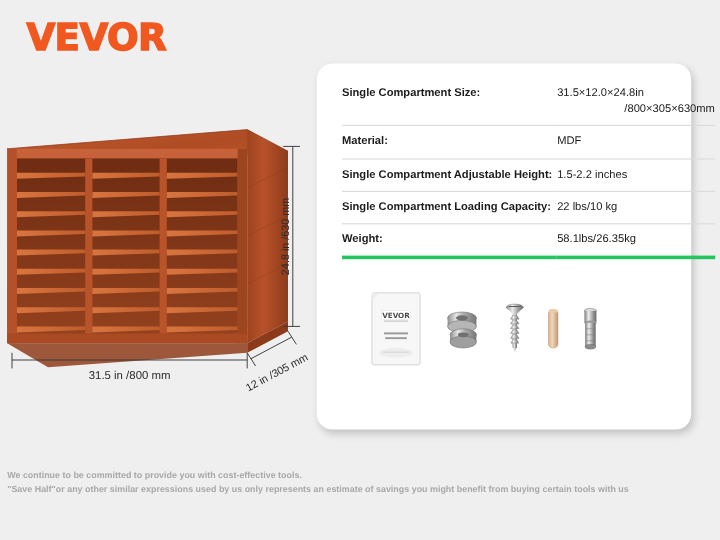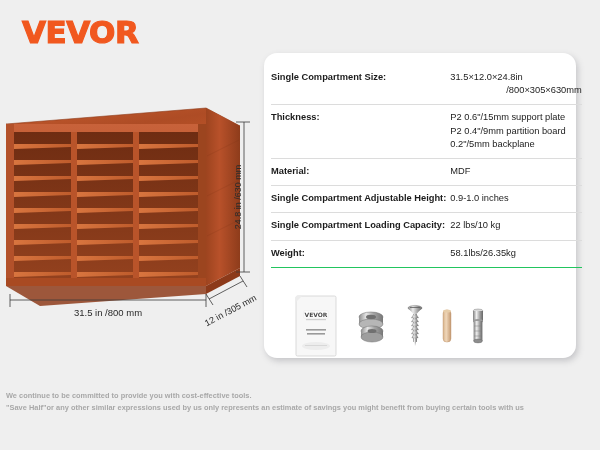--- a/index.html
+++ b/index.html
@@ -44,36 +44,36 @@
   #spec-card {
     position: absolute;
     left: 264px;
     top: 53px;
     width: 312px;
     height: 305px;
     background: #ffffff;
     border-radius: 13px;
     box-shadow: 2px 3px 6px rgba(90,90,100,0.28);
     box-sizing: border-box;
-    padding: 12px 14px 0 7px;
+    padding: 12px 14px 0 21px;
   }
 
   .spec-table {
     width: 100%;
     border-collapse: collapse;
   }
   .spec-row td {
     padding: 6px 0 7px 0;
     border-bottom: 1px solid #dcdcdc;
     vertical-align: top;
     font-size: 9.3px;
     color: #1c1c1c;
     line-height: 1.42;
   }
-  .spec-row:last-child td { border-bottom: 1px solid #22c55e; }
+  .spec-row:last-child td { border-bottom: 3px solid #22c55e; }
 
   .spec-label {
     font-weight: bold;
     white-space: nowrap;
     padding-right: 4px !important;
     width: 1%;
   }
   .spec-value { color: #222; }
   .spec-value .sub-line { display: block; }
   .indent-line { display: block; text-align: left; padding-left: 56px; }
@@ -227,37 +227,29 @@
   <table class="spec-table">
     <tbody>
       <tr class="spec-row">
         <td class="spec-label">Single Compartment Size:</td>
         <td class="spec-value">
           <span>31.5×12.0×24.8in</span>
           <span class="indent-line">/800×305×630mm</span>
         </td>
       </tr>
 
-      <tr class="spec-row">
-        <td class="spec-label">Thickness:</td>
-        <td class="spec-value">
-          <span>P2 0.6"/15mm support plate</span>
-          <span class="sub-line">P2 0.4"/9mm partition board</span>
-          <span class="sub-line">0.2"/5mm backplane</span>
-        </td>
-      </tr>
 
       <tr class="spec-row">
         <td class="spec-label">Material:</td>
         <td class="spec-value">MDF</td>
       </tr>
 
       <tr class="spec-row">
         <td class="spec-label">Single Compartment  Adjustable Height:</td>
-        <td class="spec-value">0.9-1.0 inches</td>
+        <td class="spec-value">1.5-2.2 inches</td>
       </tr>
 
       <tr class="spec-row">
         <td class="spec-label">Single Compartment Loading Capacity:</td>
         <td class="spec-value">22 lbs/10 kg</td>
       </tr>
 
       <tr class="spec-row">
         <td class="spec-label">Weight:</td>
         <td class="spec-value">58.1lbs/26.35kg</td>

